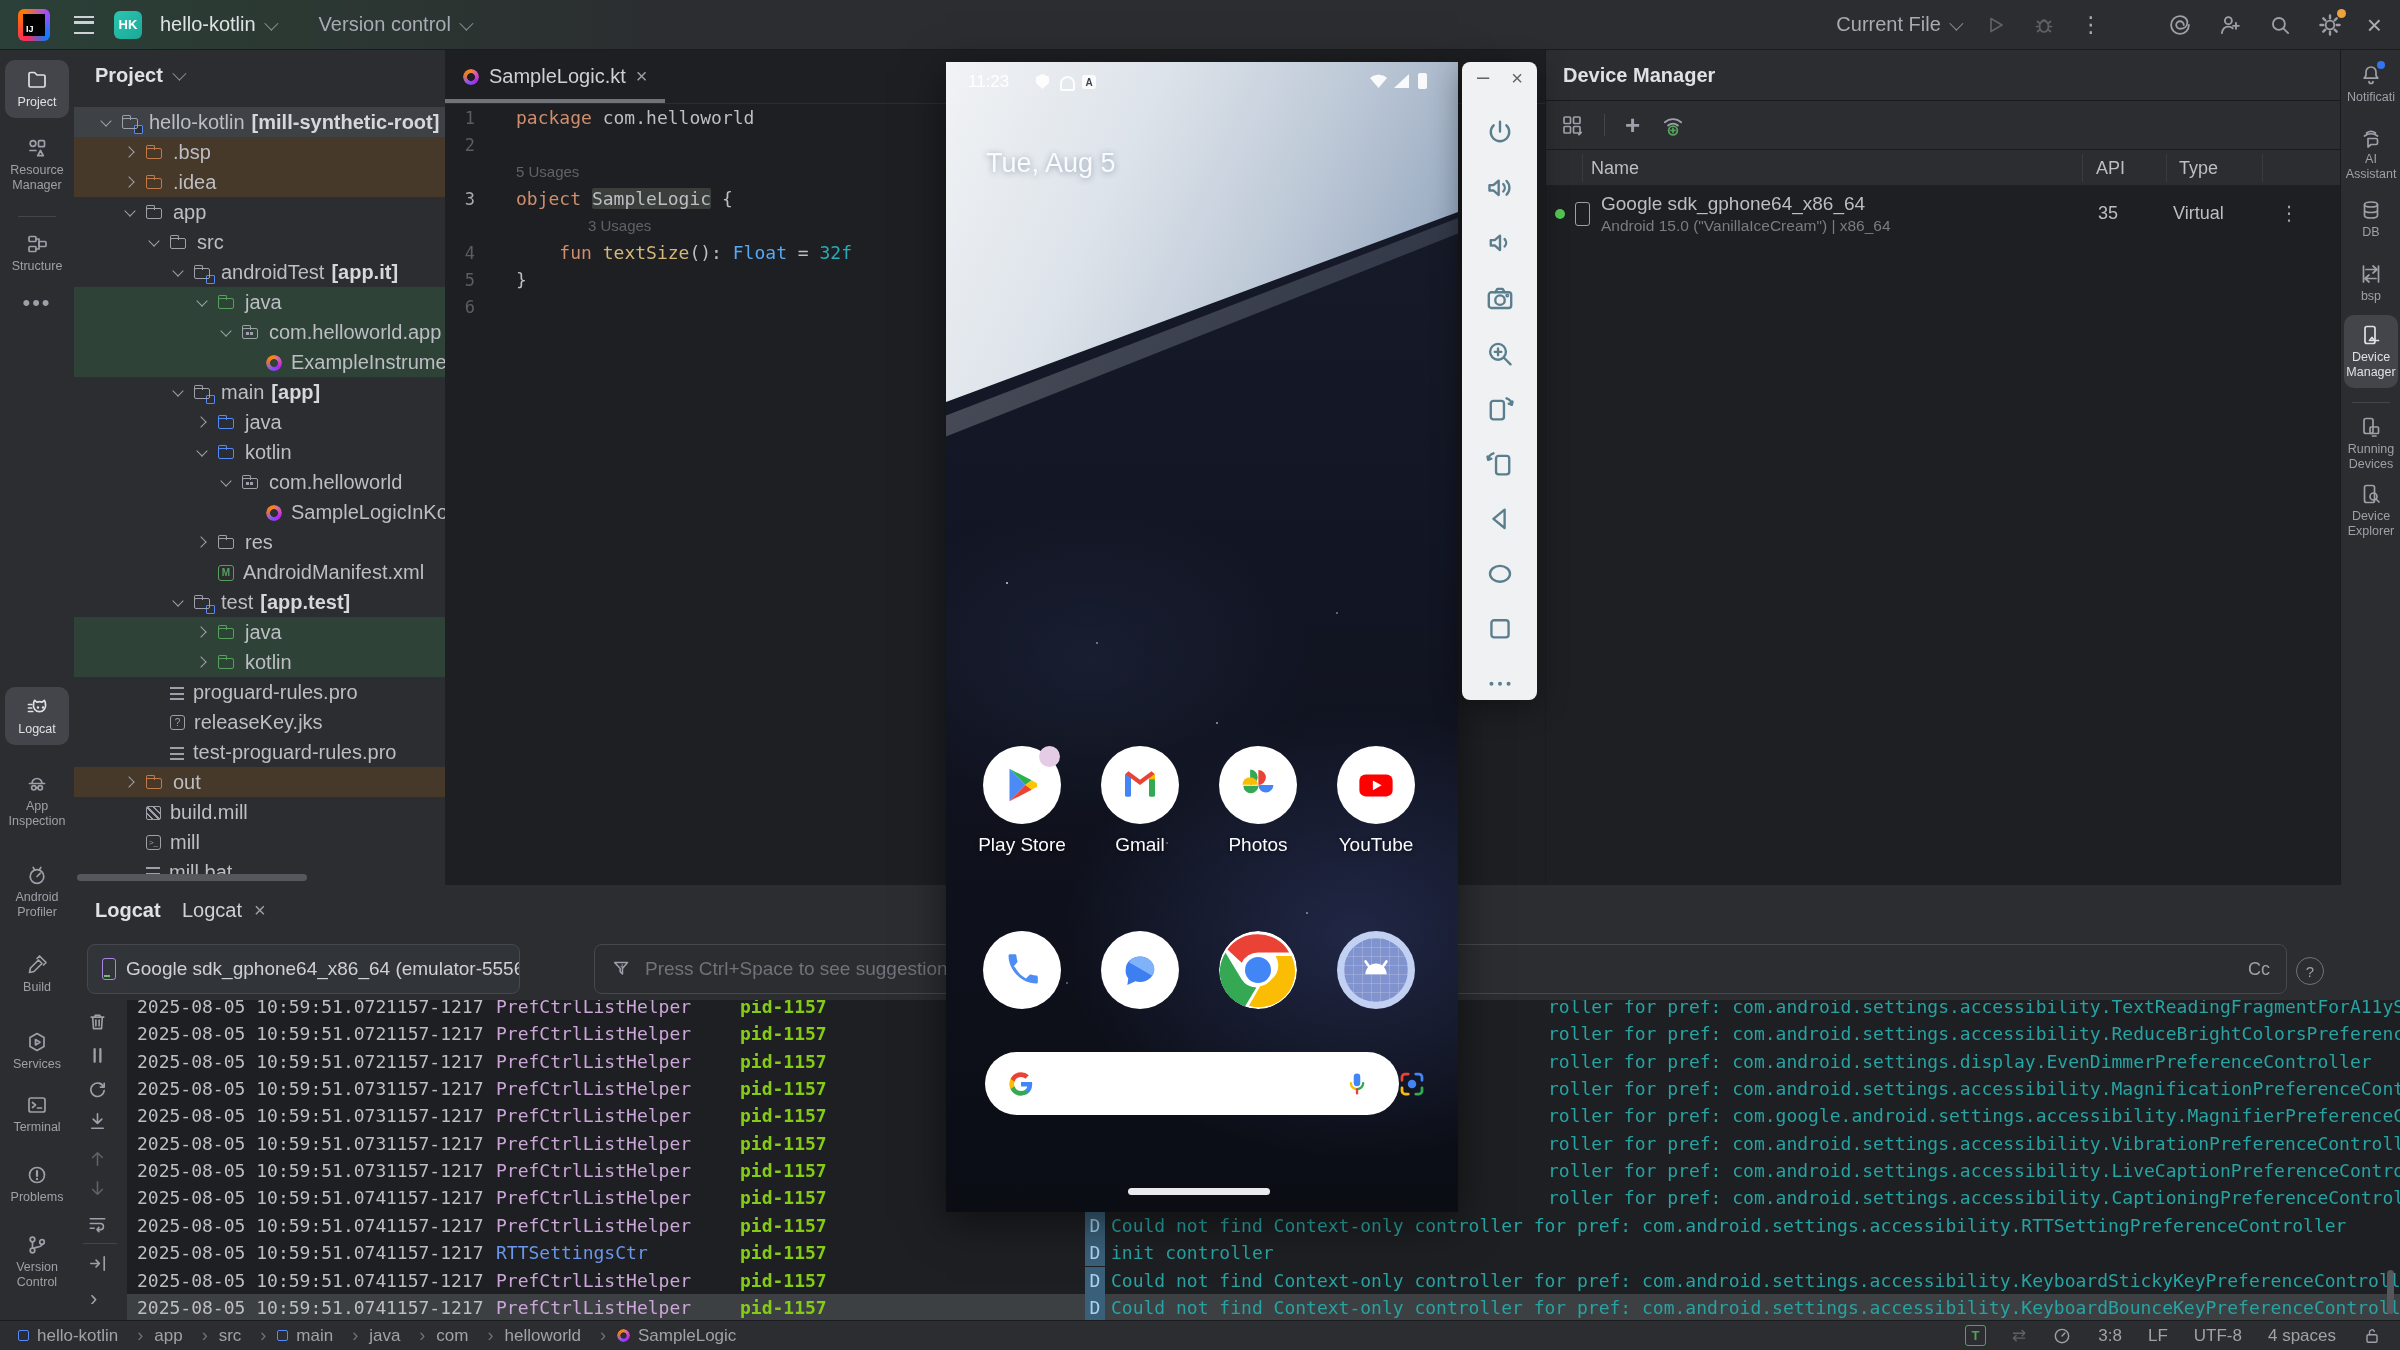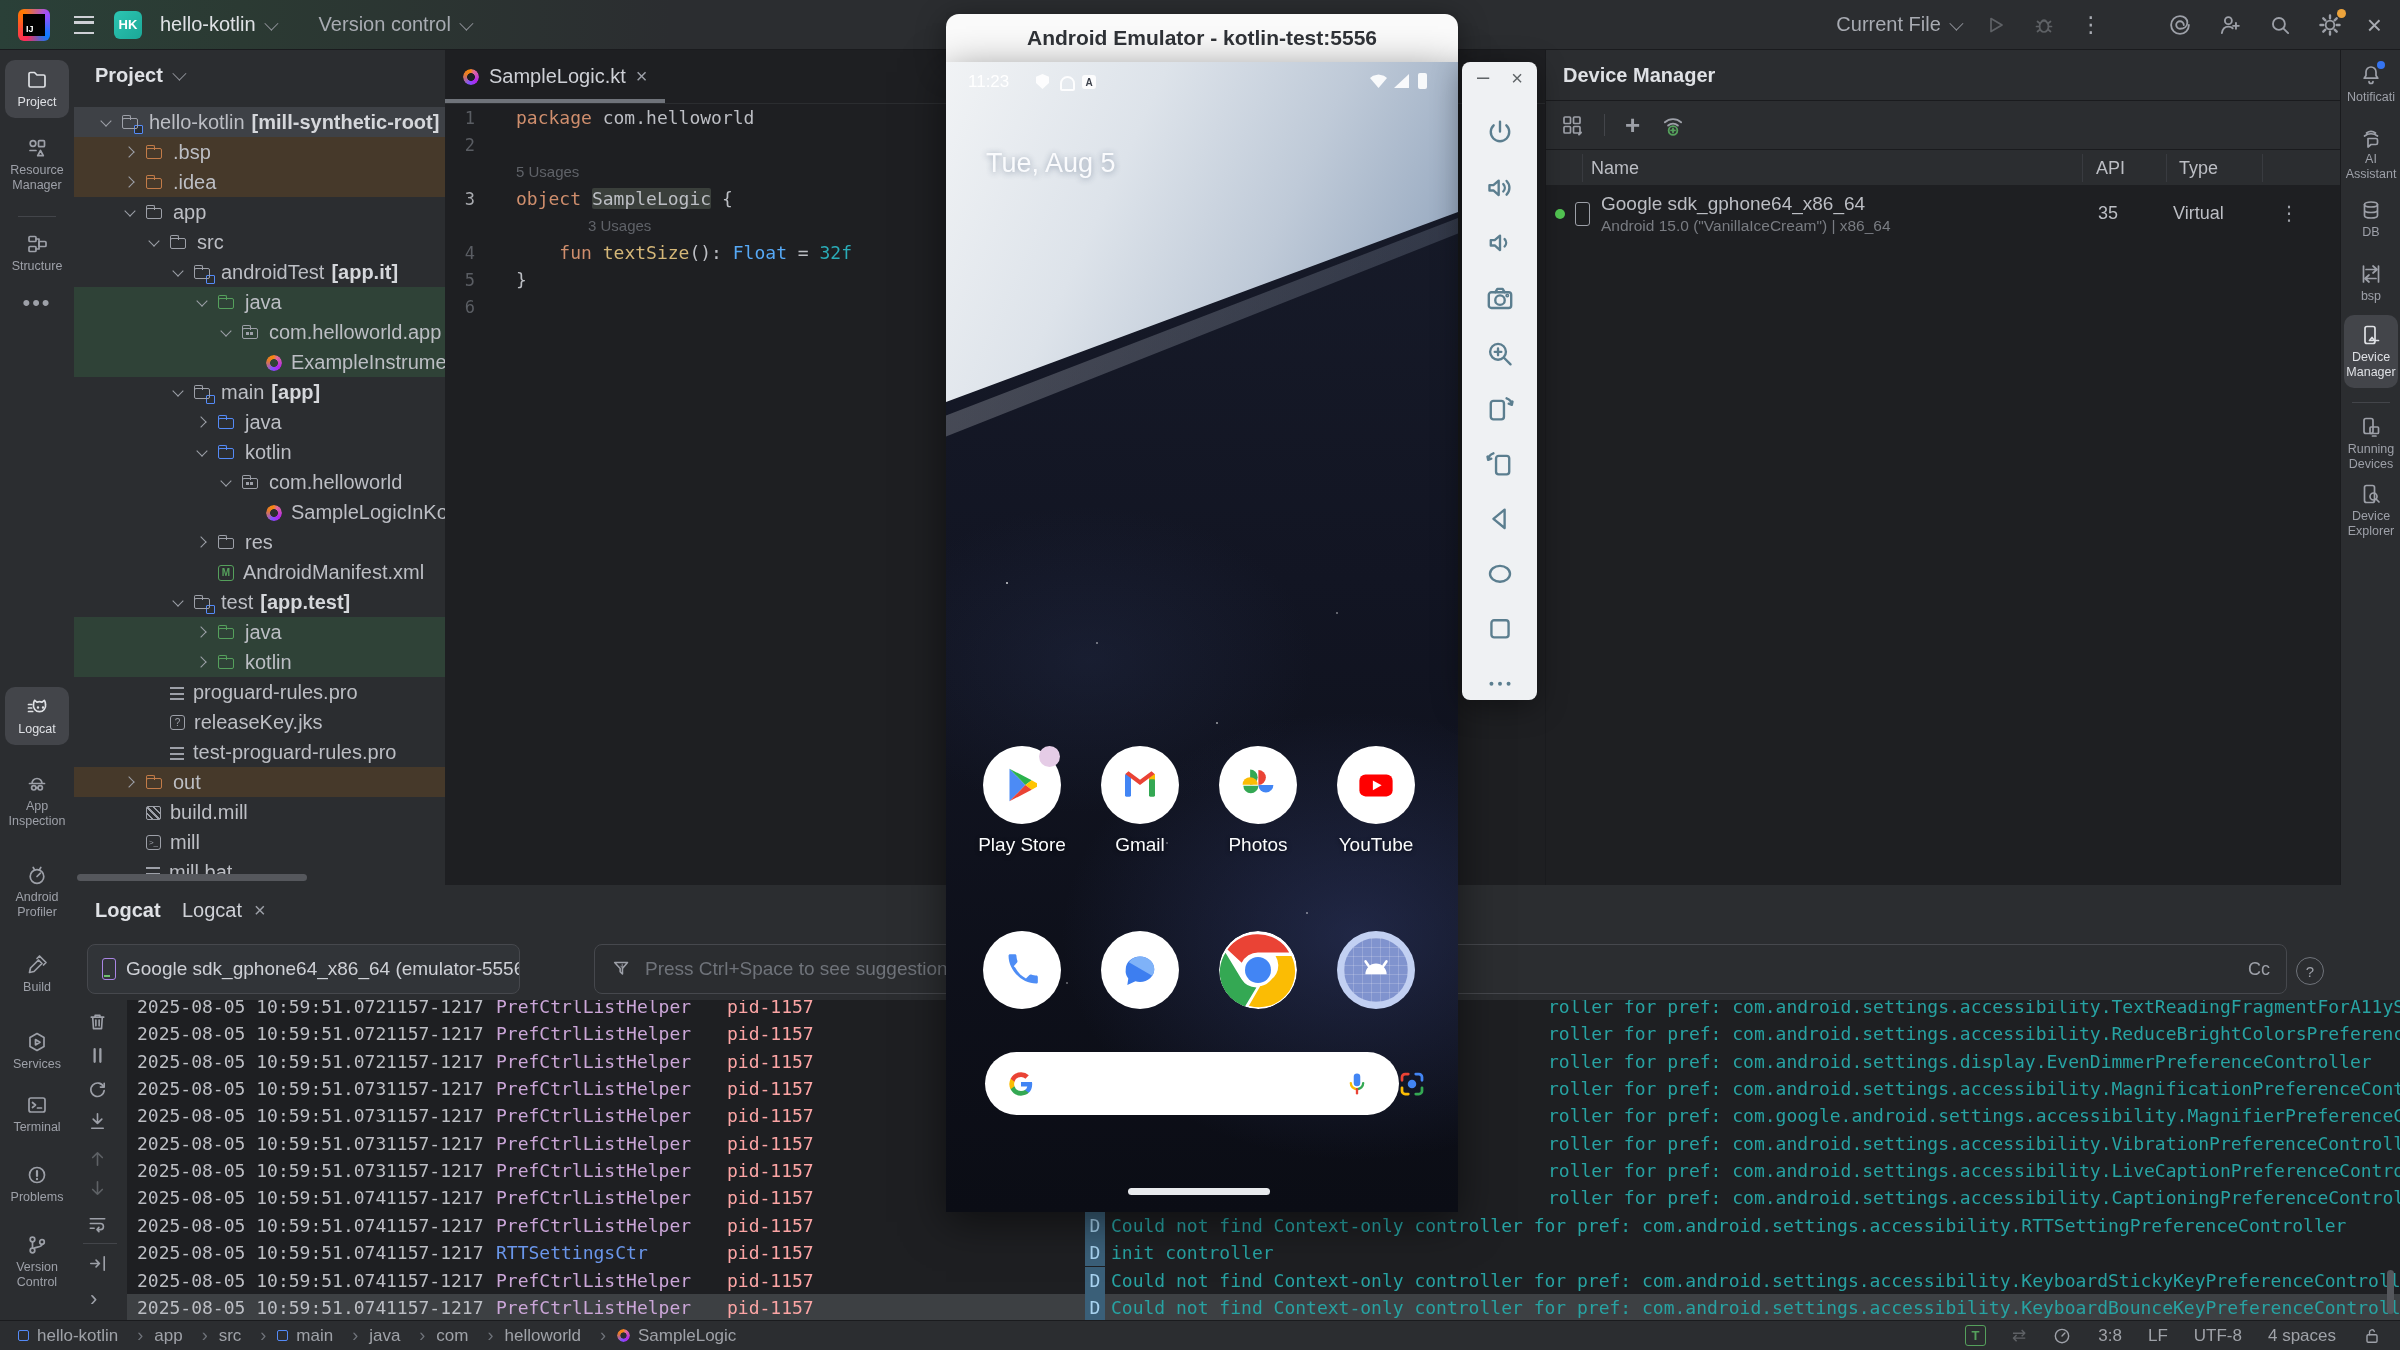--- a/index.html
+++ b/index.html
@@ -138,21 +138,21 @@
   .lc-gicon{position:absolute;left:12px;}
   .lrows{position:absolute;left:53px;top:115px;width:2273px;height:320px;overflow:hidden;
     font-family:"DejaVu Sans Mono",monospace;font-size:18px;}
   .lrow{position:absolute;left:0;width:100%;height:27px;line-height:27px;white-space:nowrap;}
   .lrow.sel{background:#3D4043;}
   .lrow span{position:absolute;top:0;}
   .ltime{left:10px;color:#BCBEC4;}
   .lpid{left:259px;color:#BCBEC4;}
   .ltag{left:369px;color:#CBA6D8;}
   .ltag.blue{color:#6A96EB;}
-  .lpkg{left:600px;color:#fca5a5;}
+  .lpkg{left:613px;color:#84cc16;font-weight:bold;}
   .lbadge{left:958px;width:20px;height:27px;background:#3A5F78;color:#A8D3F0;text-align:center;}
   .lmsg{left:984px;color:#27A3A3;}
   .lfrag{left:1421px;color:#27A3A3;}
   .lc-scroll{position:absolute;left:2313px;top:385px;width:7px;height:44px;border-radius:4px;background:#55575C;}
 
   
   #statusbar{left:0;top:1320px;width:2400px;height:30px;background:#2B2D30;border-top:1px solid #1A1B1E;
     display:flex;align-items:center;padding:0 18px;box-sizing:border-box;font-size:17px;color:#9FA2A8;}
   .crumbs{display:flex;align-items:center;}
   .crumb{display:flex;align-items:center;gap:8px;}
@@ -885,23 +885,20 @@
       <span>UTF-8</span>
       <span>4 spaces</span>
       <svg class="ico" width="20" height="20" viewBox="0 0 24 24">
           <rect x="6" y="10.5" width="12" height="9" rx="1.5"></rect>
           <path d="M9 10.5V7.5a3 3 0 0 1 5.8-1"></path>
         </svg>
     </div>
   </div>
 
   <div id="emulator" class="abs">
-    <div class="emu-title">
-        <span>Android Emulator - kotlin-test:5556</span>
-      </div>
     <div class="emu-screen">
       <div class="wall-night"></div>
       <div class="wall-stars"></div>
       <div class="wall-sky"></div>
       <div class="wall-ridge"></div>
 
       <div class="ph-status">
         <span class="ph-clock">11:23</span>
         <span class="ph-sicon sh-shield" style="left:90px;"></span>
         <span class="ph-sicon sh-key" style="left:114px;"></span>

